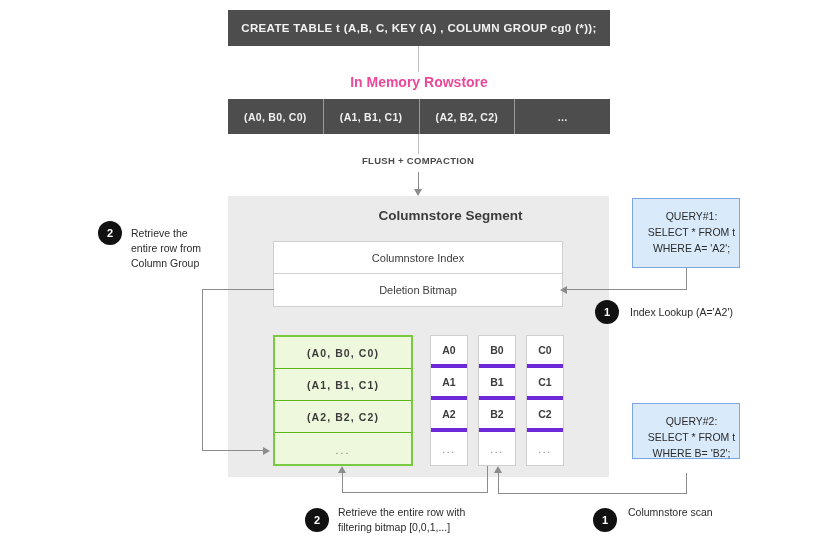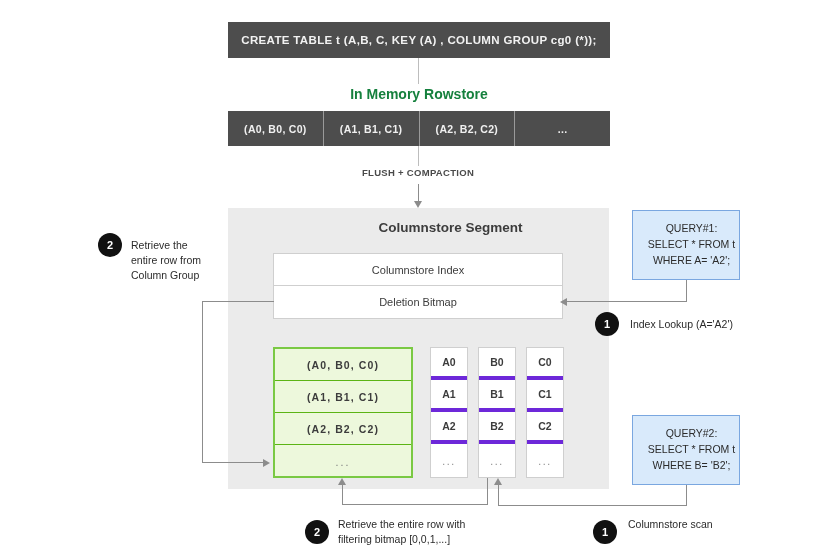--- a/index.html
+++ b/index.html
@@ -8,21 +8,21 @@
     background: #ffffff;
   }
   body {
     width: 840px;
     height: 550px;
     position: relative;
     font-family: "Liberation Sans", sans-serif;
     color: #3c3c3c;
     overflow: hidden;
   }
-  .abs { position: absolute; margin-top: 12px; }
+  .abs { position: absolute; }
 
   
   #create-table-box {
     left: 228px; top: 10px; width: 382px; height: 36px;
     background: #4d4d4d;
     display: flex; align-items: center; justify-content: center;
     box-sizing: border-box;
   }
   #create-table-box .sql {
     color: #f2f2f2;
@@ -59,21 +59,21 @@
     width: 0; height: 0;
     border-top: 4.5px solid transparent;
     border-bottom: 4.5px solid transparent;
     border-left: 7px solid #8c8c8c;
   }
 
   
   #rowstore-title {
     left: 228px; top: 74px; width: 382px;
     text-align: center;
-    font-size: 14px; font-weight: bold; color: #15803d;
+    font-size: 14px; font-weight: bold; color: #ec4899;
   }
   #rowstore-row {
     left: 228px; top: 99px; width: 382px; height: 35px;
     display: flex;
     background: #4d4d4d;
     box-sizing: border-box;
   }
   #rowstore-row .cell {
     flex: 1 1 0;
     display: flex; align-items: center; justify-content: center;
@@ -152,21 +152,21 @@
 
   
   .query-box {
     width: 108px;
     background: #d9eafb;
     border: 1.4px solid #7aa7e0;
     box-sizing: border-box;
     padding: 9px 0 9px 11px;
   }
   #query1-box { left: 632px; top: 198px; height: 70px; }
-  #query2-box { left: 632px; top: 403px; height: 70px; }
+  #query2-box { left: 632px; top: 403px; height: 56px; }
   .query-box .qline {
     font-size: 10.5px; line-height: 16px; color: #2b2b2b; white-space: nowrap; text-align: center;
   }
 
   
   .badge {
     width: 24px; height: 24px; border-radius: 50%;
     background: #111111; color: #ffffff;
     display: flex; align-items: center; justify-content: center;
     font-size: 11px; font-weight: bold;

